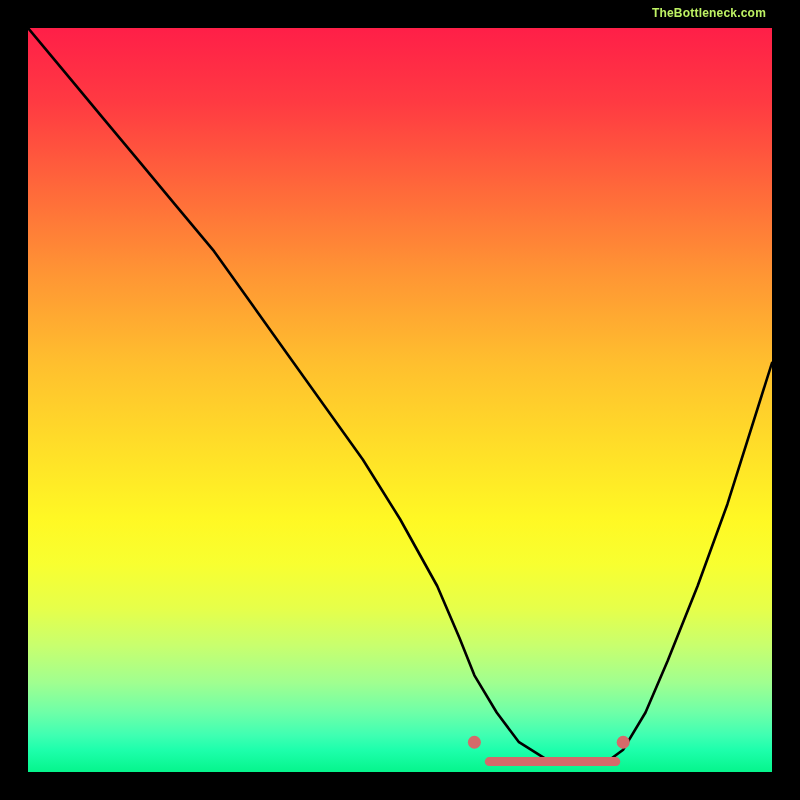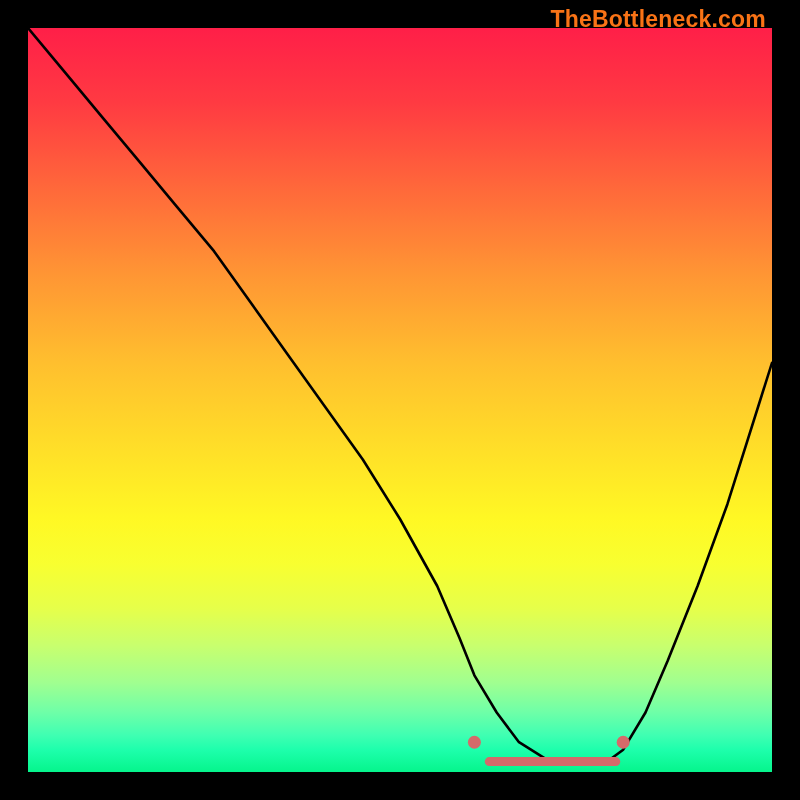--- a/index.html
+++ b/index.html
@@ -41,24 +41,24 @@
       #6effa8 92%,
       #40ffb2 95%,
       #1effac 97%,
       #05f58c 100%
     );
   }
   .watermark {
     position: absolute;
     right: 34px;
     top: 6px;
-    font-size: 23px;
+    font-size: 12px;
     font-weight: 600;
     letter-spacing: 0.2px;
-    color: #f97316;
+    color: #bef264;
     font-family: Verdana, Geneva, sans-serif;
   }
   svg.curve {
     position: absolute;
     left: 0;
     top: 0;
     width: 744px;
     height: 744px;
   }
 </style>

